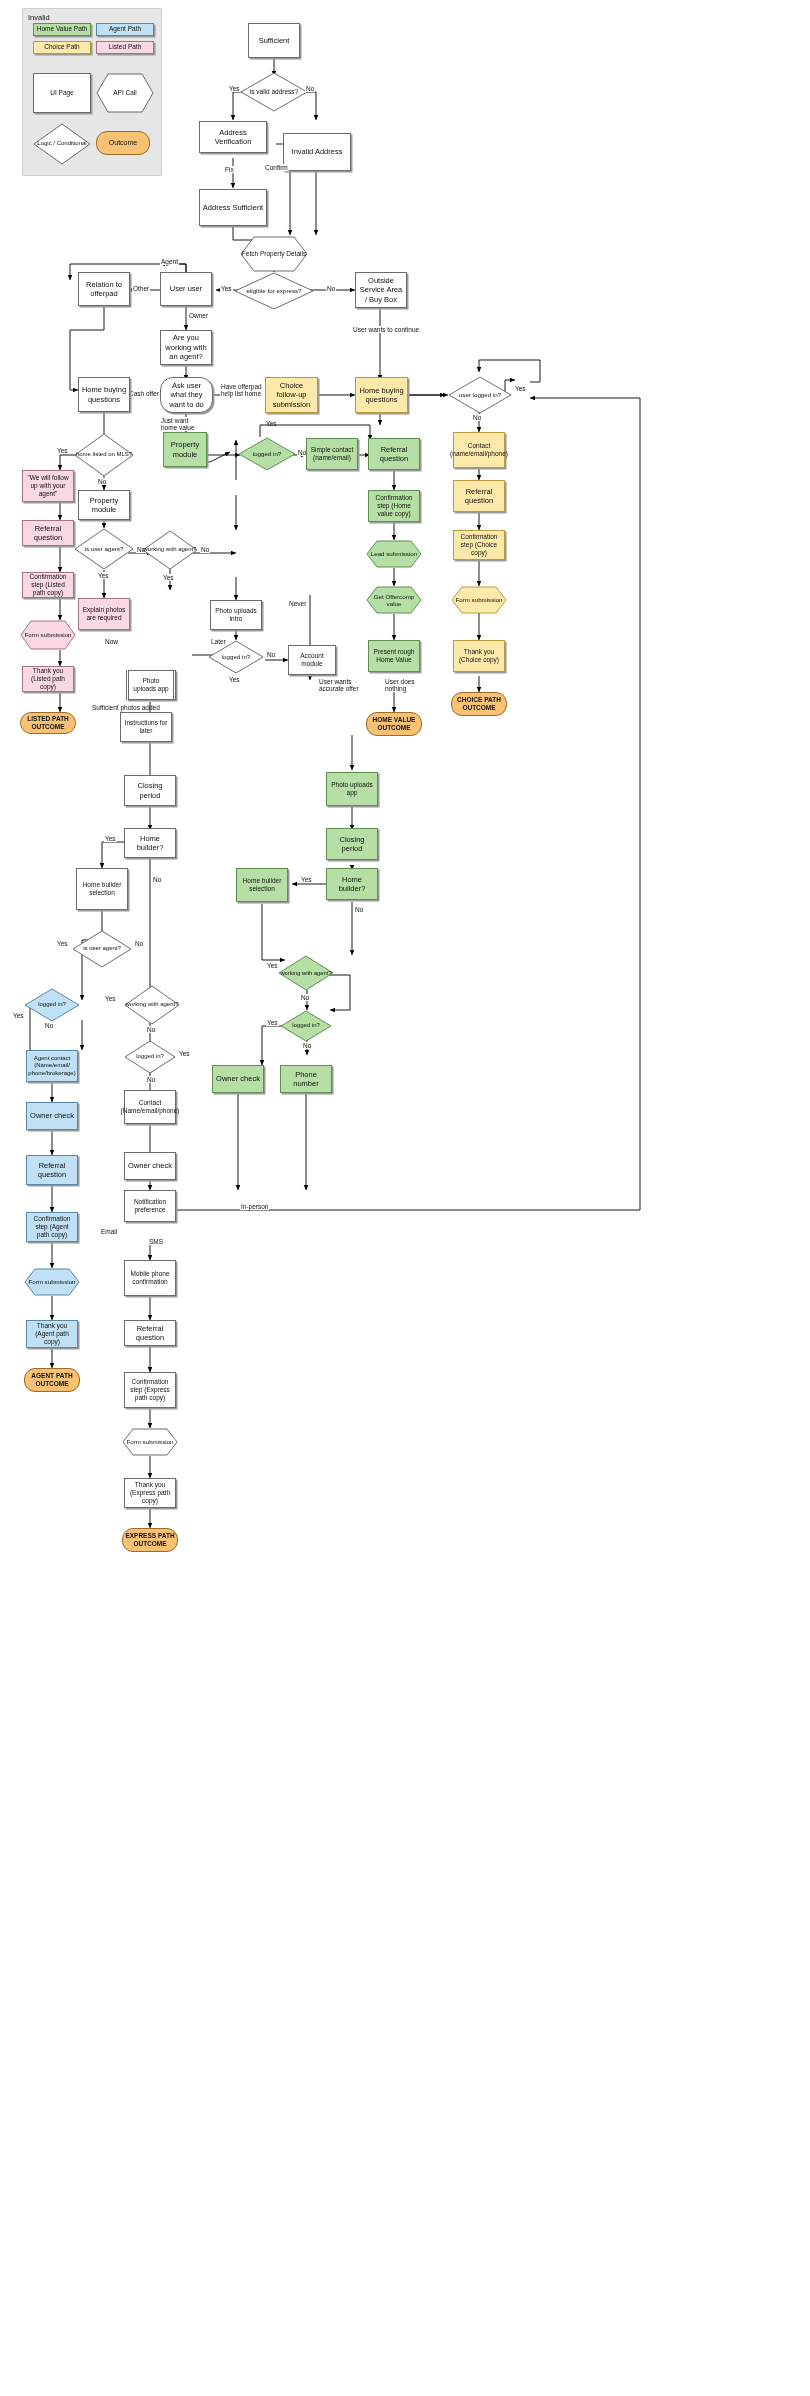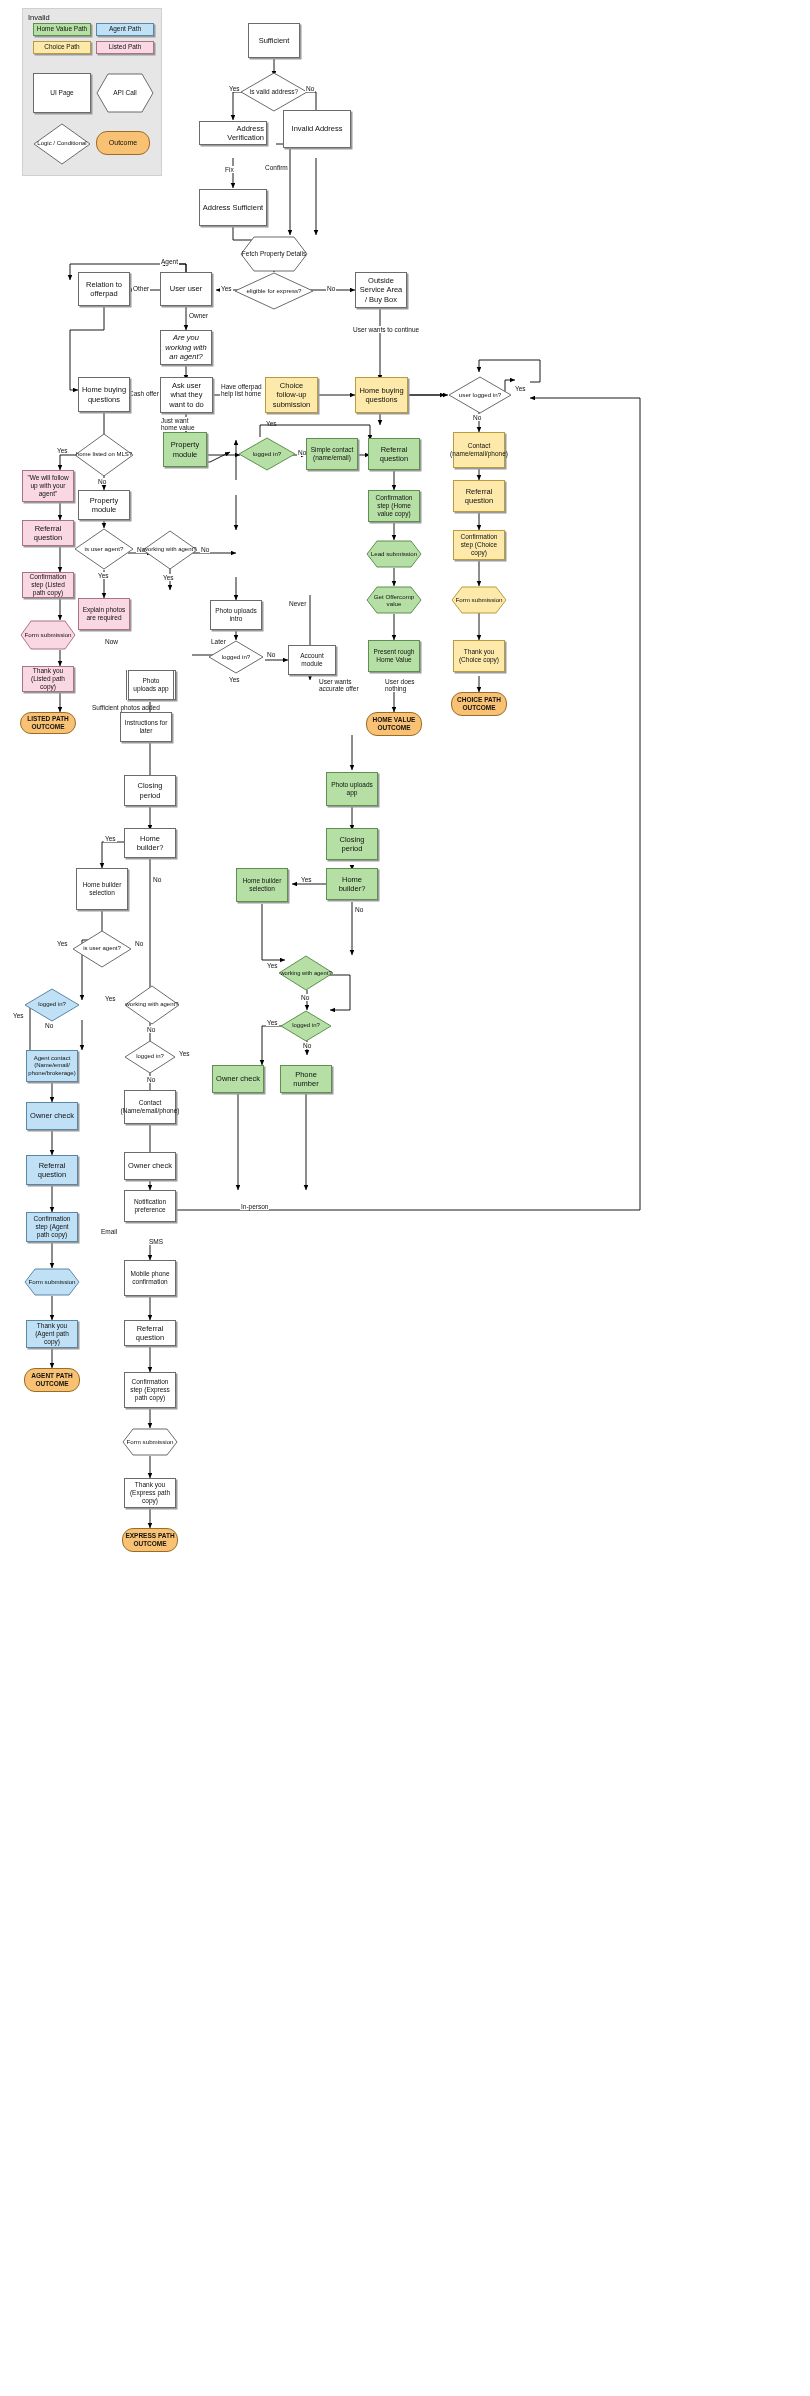--- a/index.html
+++ b/index.html
@@ -182,22 +182,22 @@
 
   <div class="diamond-wrap" style="left:240px;top:72px;width:68px;height:40px;">
     <svg class="shape-svg" width="68" height="40">
         <polygon points="34,1 67,20 34,39 1,20" fill="#fff" stroke="#6b6b6b" stroke-width="1"></polygon>
       </svg>
     <div class="shape-text" style="font-size:6.5px;">is valid address?</div>
   </div>
   <div class="lbl" style="left:228px;top:85px;">Yes</div>
   <div class="lbl" style="left:305px;top:85px;">No</div>
 
-  <div class="node rect white" style="left:199px;top:121px;width:68px;height:24px;text-align:right;">Address Verification</div>
-  <div class="node rect white" style="left:283px;top:110px;width:68px;height:38px;text-align:center;">Invalid Address</div>
+  <div class="node rect white" style="left:199px;top:121px;width:68px;height:32px;">Address Verification</div>
+  <div class="node rect white" style="left:283px;top:133px;width:68px;height:38px;text-align:center;">Invalid Address</div>
   <div class="lbl" style="left:224px;top:166px;">Fix</div>
   <div class="lbl" style="left:264px;top:164px;">Confirm</div>
 
   <div class="node rect white" style="left:199px;top:189px;width:68px;height:37px;">Address Sufficient</div>
 
   <div class="hexwrap" style="left:240px;top:236px;width:68px;height:36px;">
     <svg class="shape-svg" width="68" height="36">
         <polygon points="14,1 54,1 67,18 54,35 14,35 1,18" fill="#fff" stroke="#6b6b6b" stroke-width="1"></polygon>
       </svg>
     <div class="shape-text" style="font-size:6.5px;">Fetch Property Details</div>
@@ -215,23 +215,23 @@
   <div class="node rect white" style="left:160px;top:272px;width:52px;height:34px;">User user</div>
   <div class="lbl" style="left:160px;top:258px;">Agent</div>
   <div class="lbl" style="left:132px;top:285px;">Other</div>
   <div class="lbl" style="left:188px;top:312px;">Owner</div>
 
   <div class="node rect white" style="left:78px;top:272px;width:52px;height:34px;">Relation to offerpad</div>
 
   <div class="node rect white" style="left:355px;top:272px;width:52px;height:36px;">Outside Service Area / Buy Box</div>
   <div class="lbl" style="left:352px;top:326px;">User wants to continue</div>
 
-  <div class="node rect white" style="left:160px;top:330px;width:52px;height:35px;font-style:italic;">Are you working with an agent?</div>
-
-  <div class="node rect white" style="left:160px;top:377px;width:53px;height:36px;">Ask user what they want to do</div>
+  <div class="node rect white" style="left:160px;top:330px;width:52px;height:35px;">Are you working with an agent?</div>
+
+  <div class="node rect white" style="left:160px;top:377px;width:53px;height:36px;border-radius:13px;">Ask user what they want to do</div>
   <div class="lbl" style="left:220px;top:383px;width:48px;white-space:normal;">Have offerpad help list home</div>
   <div class="lbl" style="left:160px;top:417px;width:40px;white-space:normal;">Just want home value</div>
   <div class="lbl" style="left:128px;top:390px;">Cash offer</div>
 
   <div class="node rect white" style="left:78px;top:377px;width:52px;height:35px;">Home buying questions</div>
 
   <div class="node rect yellow" style="left:265px;top:377px;width:53px;height:36px;">Choice follow-up submission</div>
 
   <div class="node rect yellow" style="left:355px;top:377px;width:53px;height:36px;">Home buying questions</div>
 

